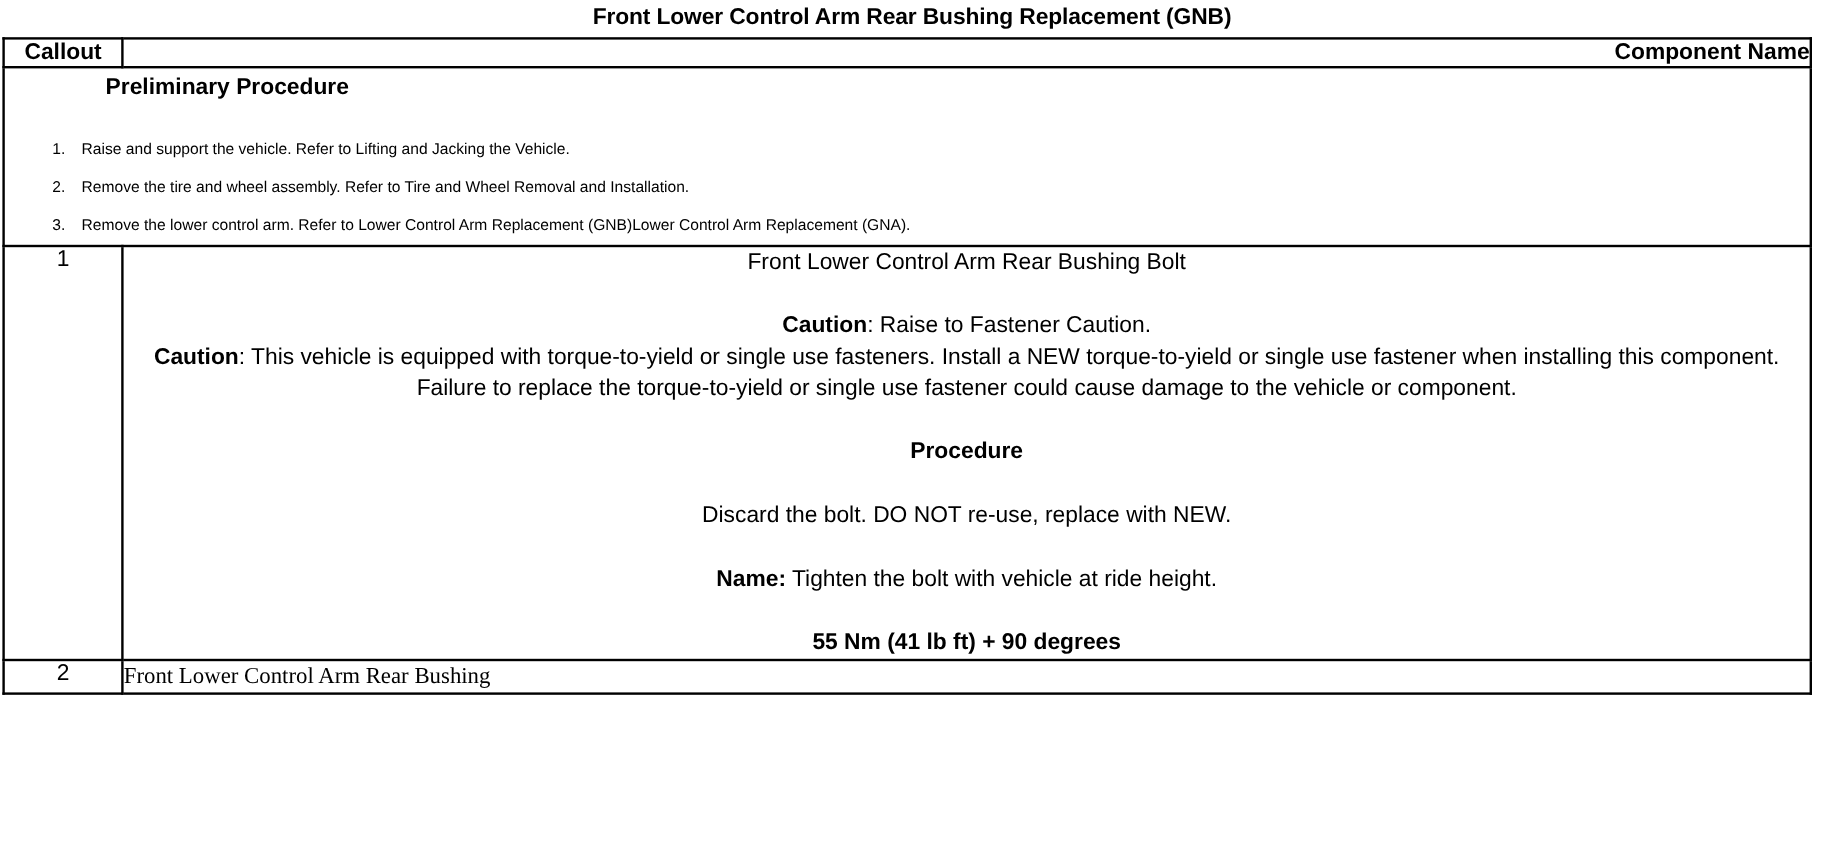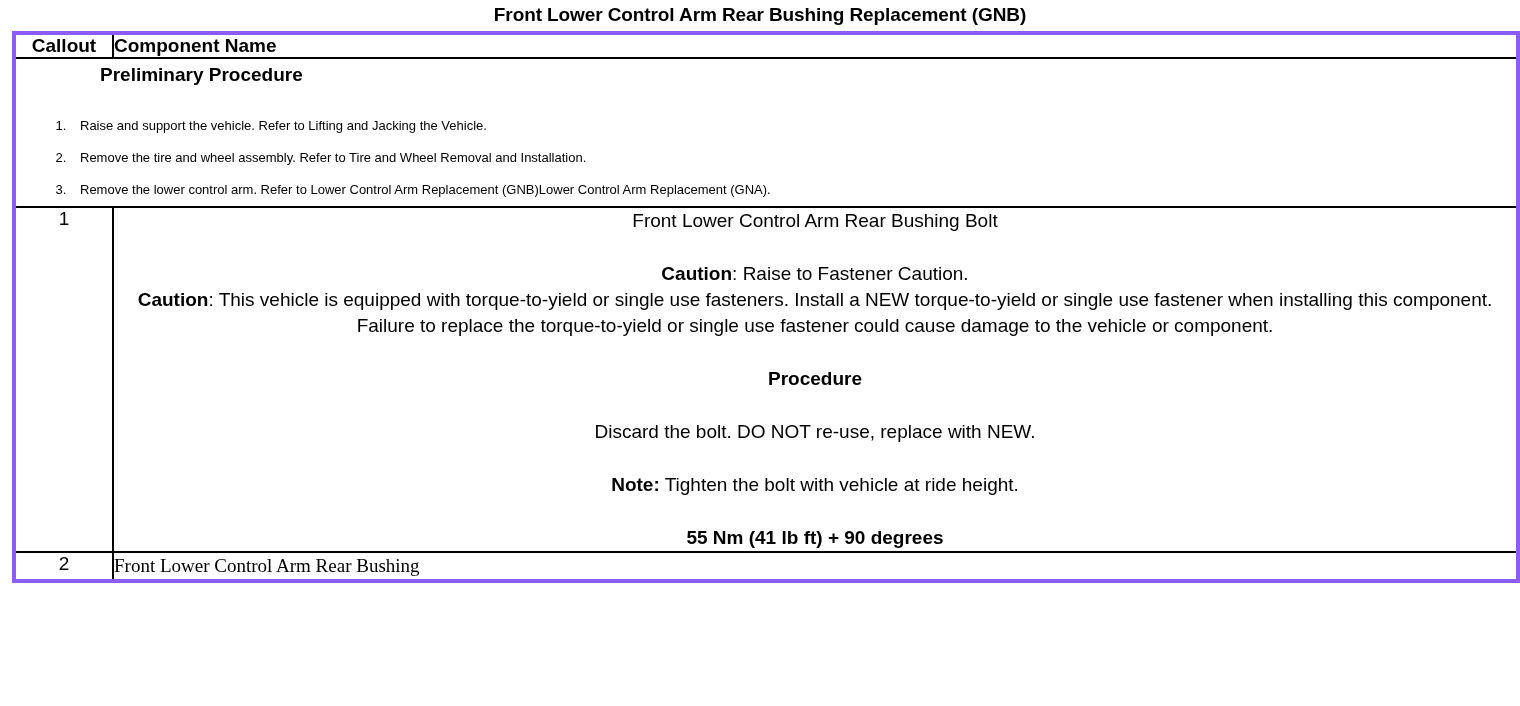--- a/index.html
+++ b/index.html
@@ -26,42 +26,42 @@
     font-weight: bold;
     line-height: 22px;
     padding-top: 4px;
     padding-bottom: 5px;
     letter-spacing: -0.1px;
   }
   table.proc-table {
     border-collapse: collapse;
     table-layout: fixed;
     width: 1508px;
-    margin-left: 12px;
-    border: 4px solid #8b5cf6;
+    margin-left: 2px;
+    border: 1px solid #8b5cf6;
   }
   table.proc-table td,
   table.proc-table th {
     border: 2px solid #000;
     vertical-align: top;
     padding: 0;
   }
   col.c-callout { width: 99px; }
   col.c-name { width: 1405px; }
 
   .th-callout {
     text-align: center;
     font-size: 19px;
     font-weight: bold;
     padding: 4px 0 5px 0;
     line-height: 22px;
     vertical-align: middle;
   }
   .th-name {
-    text-align: left;
+    text-align: right;
     font-size: 19px;
     font-weight: bold;
     padding: 4px 0 5px 0;
     line-height: 22px;
     vertical-align: middle;
   }
 
   .cell-prelim {
     padding: 6px 8px 8px 8px;
     font-size: 19px;
@@ -144,21 +144,21 @@
         <td class="cell-body">
           <p class="blk">Front Lower Control Arm Rear Bushing Bolt</p>
           <div class="gap-sm"></div>
           <p class="blk"><span class="bold">Caution</span><span>: </span><span>Raise to Fastener Caution.</span></p>
           <p class="blk"><span class="bold">Caution</span><span>: </span><span>This vehicle is equipped with torque-to-yield or single use fasteners. Install a NEW torque-to-yield or single use fastener when installing this component. Failure to replace the torque-to-yield or single use fastener could cause damage to the vehicle or component.</span></p>
           <div class="gap-md"></div>
           <p class="blk bold">Procedure</p>
           <div class="gap-md"></div>
           <p class="blk">Discard the bolt. DO NOT re-use, replace with NEW.</p>
           <div class="gap-md"></div>
-          <p class="blk"><span class="bold">Note:</span><span> Tighten the bolt with vehicle at ride height.</span></p>
+          <p class="blk"><span class="bold">Name:</span><span> Tighten the bolt with vehicle at ride height.</span></p>
           <div class="gap-md"></div>
           <p class="blk torque">55 Nm (41 lb ft) + 90 degrees</p>
         </td>
       </tr>
 
       <tr>
         <td class="cell-callout-num">2</td>
         <td class="cell-body-last">Front Lower Control Arm Rear Bushing</td>
       </tr>
     </tbody>

